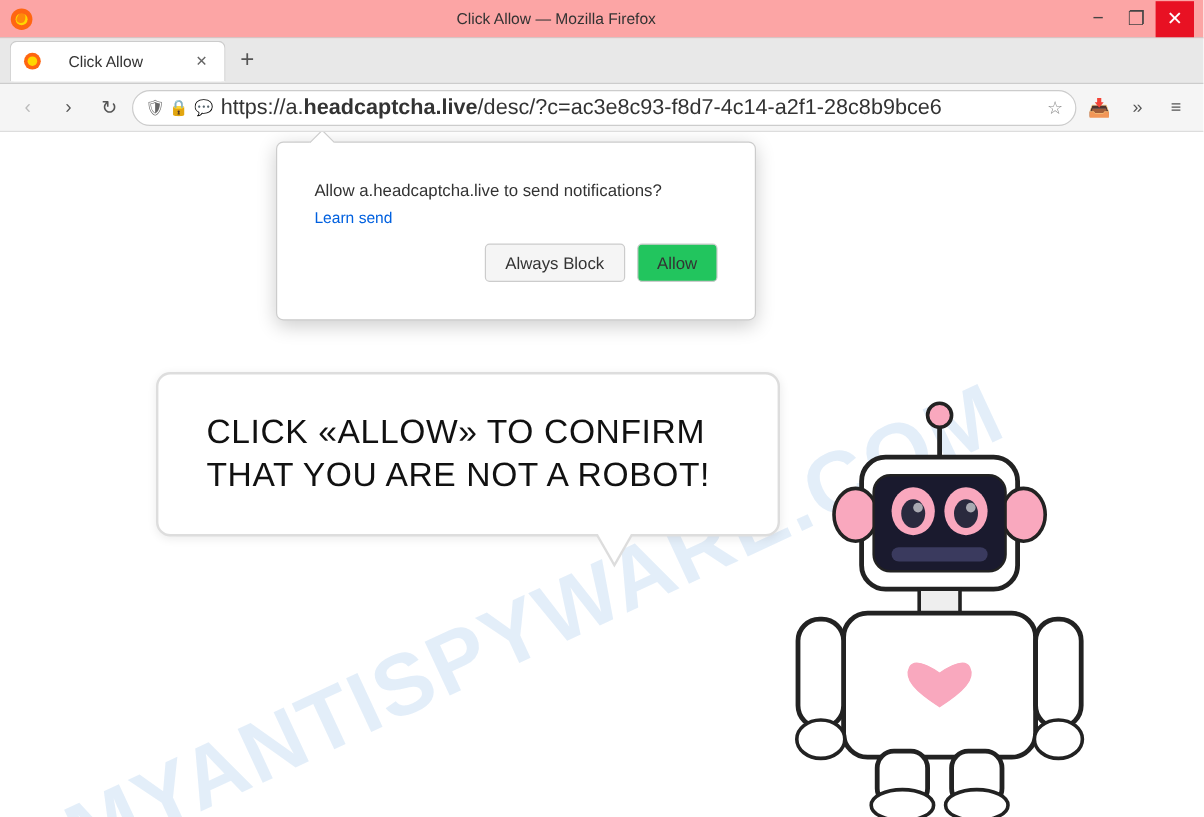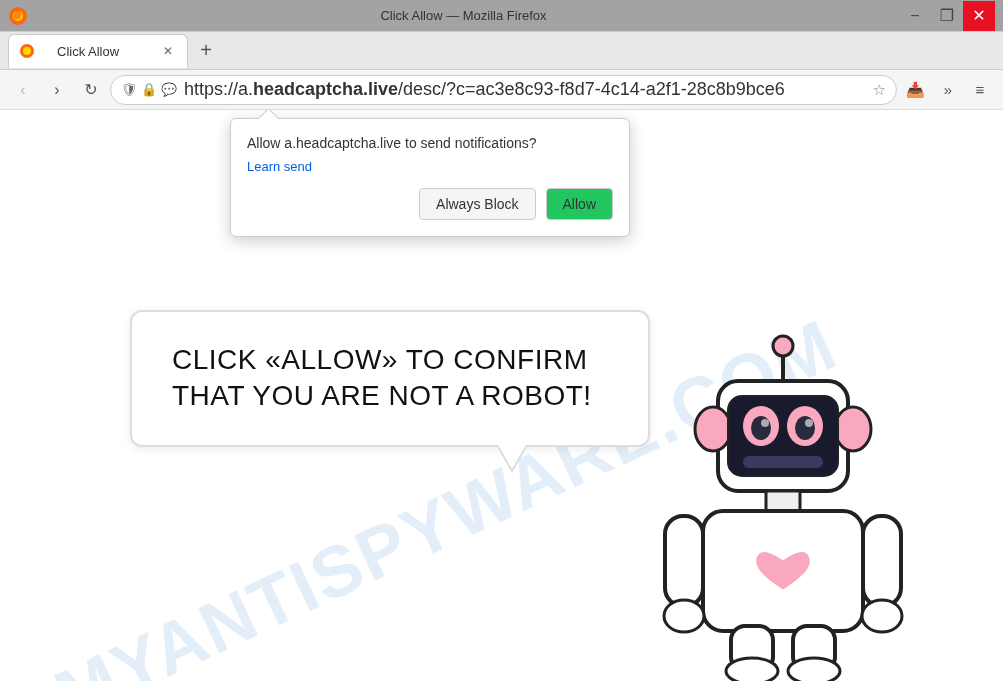--- a/index.html
+++ b/index.html
@@ -9,21 +9,21 @@
       overflow: hidden;
       font-family: Arial, sans-serif;
       background: #fff;
     }
 
     
     .title-bar {
       display: flex;
       align-items: center;
       justify-content: space-between;
-      background: #a3a3a3;
+      background: #fca5a5;
       height: 32px;
       padding: 0 8px;
       border-bottom: 1px solid #ccc;
       user-select: none;
     }
     .title-bar-left {
       display: flex;
       align-items: center;
       gap: 6px;
     }
@@ -188,21 +188,21 @@
     
     .notification-popup {
       position: absolute;
       top: 8px;
       left: 230px;
       width: 400px;
       background: #fff;
       border: 1px solid #ccc;
       border-radius: 6px;
       box-shadow: 0 4px 16px rgba(0,0,0,0.2);
-      padding: 16px;
+      padding: 31px;
       z-index: 100;
     }
     .notification-popup::after {
       content: '';
       position: absolute;
       top: -8px;
       left: 30px;
       width: 14px;
       height: 14px;
       background: #fff;

